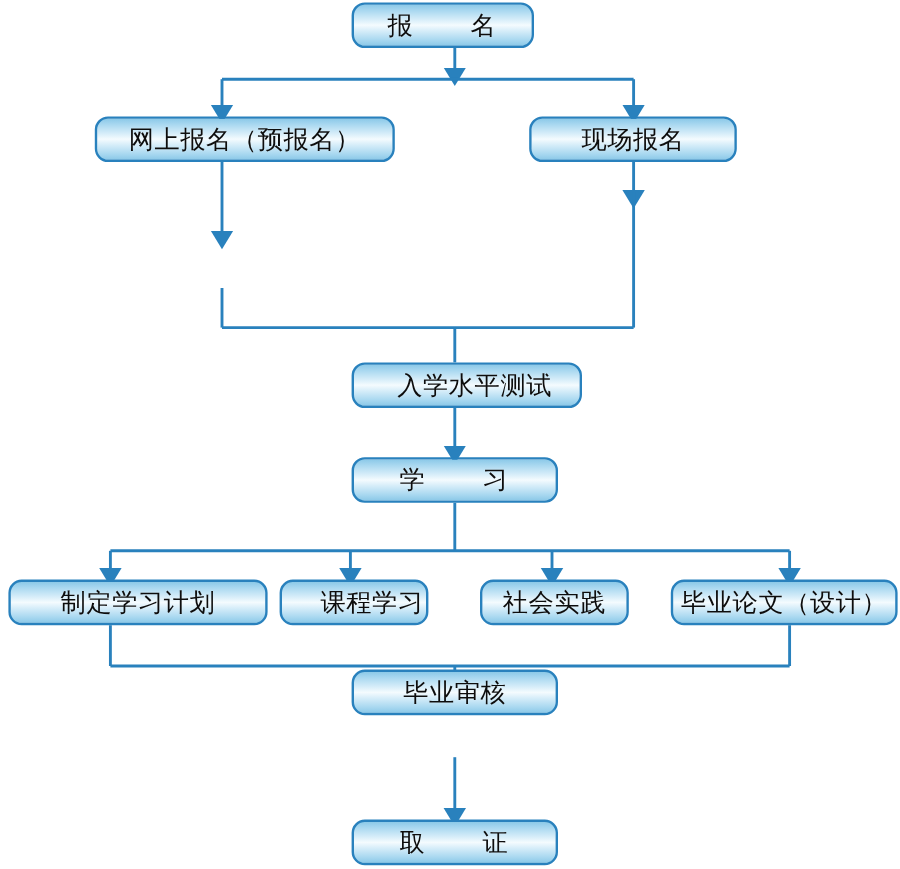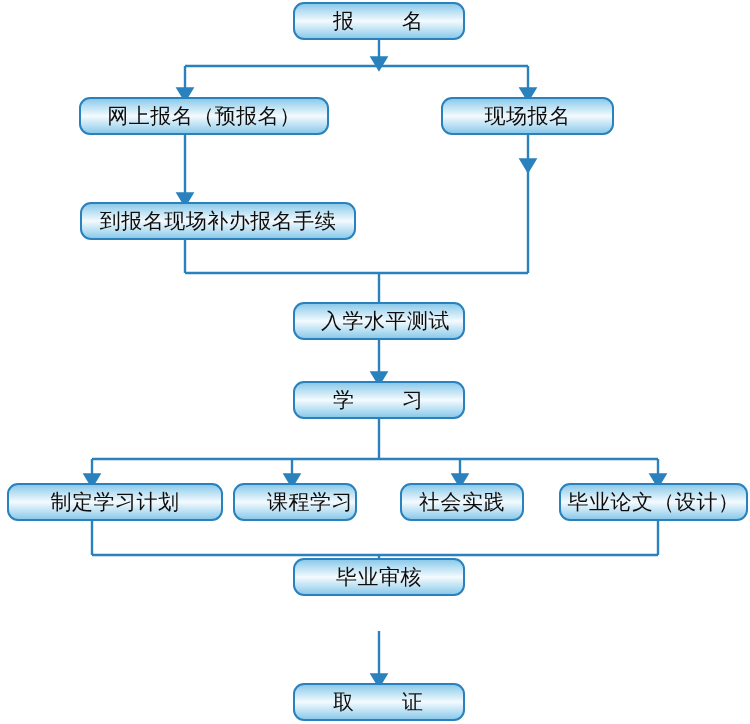--- a/index.html
+++ b/index.html
@@ -101,37 +101,34 @@
 
       <line x1="92" y1="521" x2="92" y2="555"></line>
       <line x1="658" y1="521" x2="658" y2="555"></line>
       <line x1="92" y1="555" x2="658" y2="555"></line>
       <line x1="379" y1="555" x2="379" y2="593"></line>
 
       <line x1="379" y1="631" x2="379" y2="681" marker-end="url(#arrowhead)"></line>
     </g>
   </svg>
 
-  <div class="node wide-space" style="left:293px; top:2px; width:172px; height:38px;justify-content:center;">
+  <div class="node wide-space" style="left:293px; top:2px; width:152px; height:38px;justify-content:center;">
     <span class="node-label">报　　名</span>
   </div>
 
   <div class="node" style="left:441px; top:97px; width:173px; height:38px;">
     <span class="node-label">现场报名</span>
   </div>
 
   <div class="node" style="left:79px; top:97px; width:250px; height:38px;">
     <span class="node-label">网上报名（预报名）</span>
   </div>
 
-  <div class="node" style="left:80px; top:202px; width:276px; height:38px;">
-    <span class="node-label">到报名现场补办报名手续</span>
-  </div>
 
-  <div class="node" style="left:293px; top:302px; width:172px; height:38px;padding-left:13px;">
+  <div class="node" style="left:293px; top:302px; width:192px; height:38px;padding-left:13px;">
     <span class="node-label">入学水平测试</span>
   </div>
 
   <div class="node wide-space" style="left:293px; top:381px; width:172px; height:38px;">
     <span class="node-label">学　　习</span>
   </div>
 
   <div class="node" style="left:7px; top:483px; width:216px; height:38px;">
     <span class="node-label">制定学习计划</span>
   </div>

